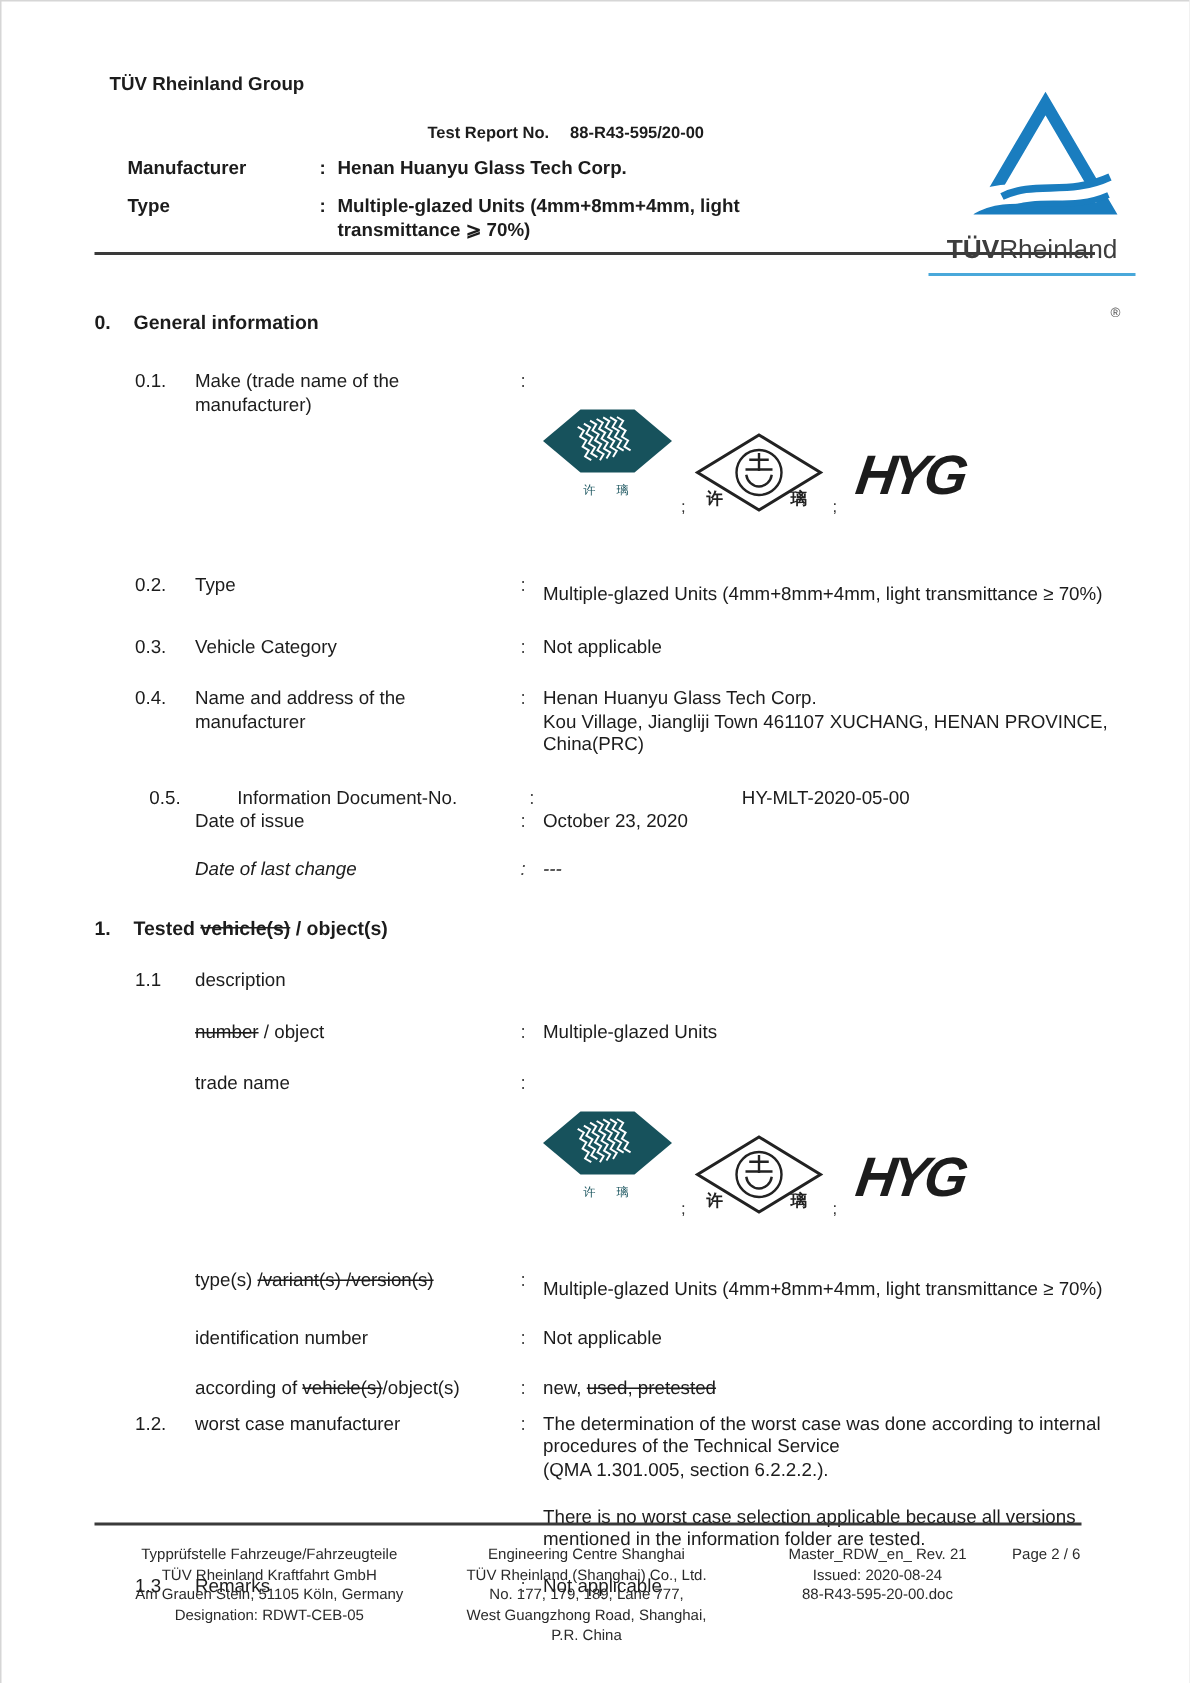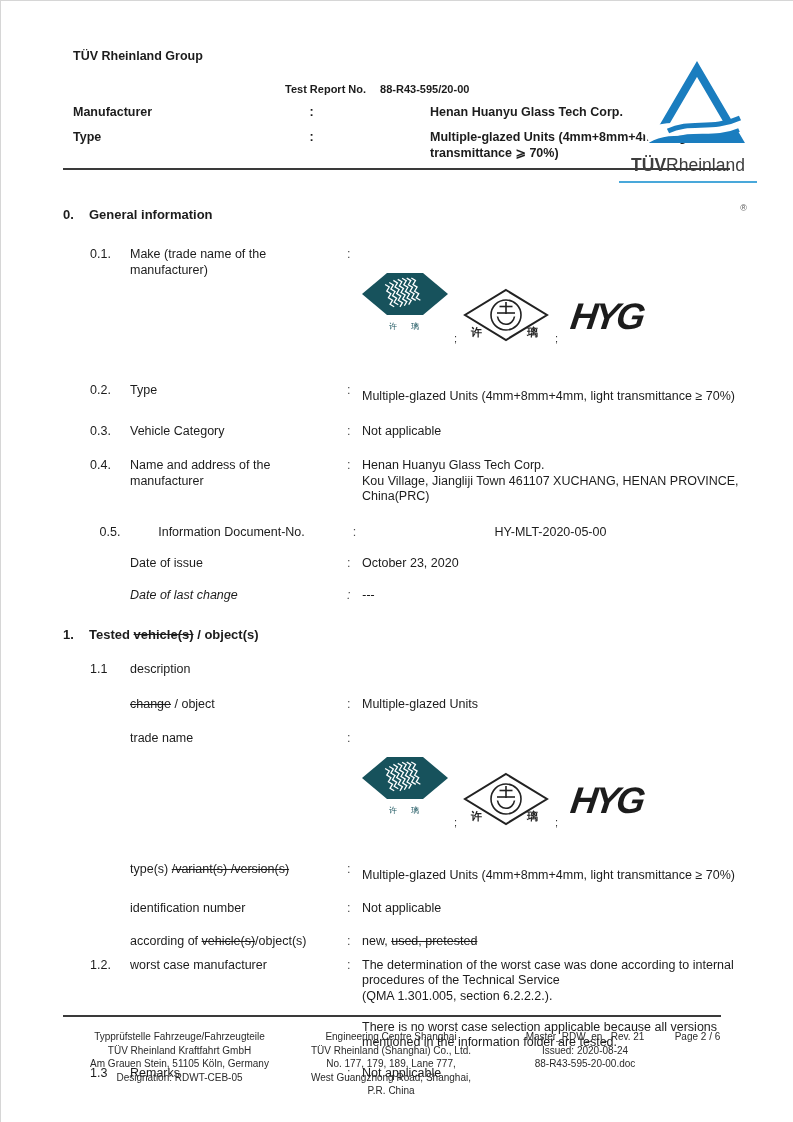--- a/index.html
+++ b/index.html
@@ -11,21 +11,21 @@
     font-family:"Liberation Sans",sans-serif;
     color:#1c1c1c;
     overflow:hidden;
     box-sizing:border-box;
   }
   .content{position:relative;padding:48px 63px 0 62px;}
   
   .hdr-group{margin-left:10px;font-weight:bold;font-size:12.5px;}
   .hdr-report{margin:20px 0 0 222px;font-weight:bold;font-size:11px;}
   .hdr-report .no{margin-left:14px;}
-  .hdr-row{display:flex;margin-left:10px;margin-top:9px;font-weight:bold;font-size:12.5px;line-height:16px;justify-content:space-between;}
+  .hdr-row{display:flex;margin-left:22px;margin-top:9px;font-weight:bold;font-size:12.5px;line-height:16px;}
   .hdr-row .lbl{width:128px;flex:none;}
   .hdr-row .col{width:12px;flex:none;}
   .hdr-row .val{width:300px;}
   .hdr-rule{margin-top:7px;height:2px;background:#3a3a3a;}
   
   .tuv{position:absolute;left:612px;top:60px;width:150px;text-align:center;}
   .tuv .mark{position:relative;display:inline-block;margin-left:18px;}
   .tuv .word{position:relative;font-size:17.5px;color:#3d3d3d;white-space:nowrap;margin-top:2px;}
   .tuv .word b{font-weight:bold;}
   .tuv .reg{position:absolute;right:16px;top:142px;font-size:9px;color:#555;}
@@ -150,21 +150,21 @@
 Kou Village, Jiangliji Town 461107 XUCHANG, HENAN PROVINCE, China(PRC)</span>
     </div>
 
     <div class="row" style="margin-top:20px;text-align:center;">
       <span class="num">0.5.</span>
       <span class="lab">Information Document-No.</span>
       <span class="colon">:</span>
       <span class="val">HY-MLT-2020-05-00</span>
     </div>
 
-    <div class="row" style="margin-top:16px;">
+    <div class="row" style="">
       <span class="num"></span>
       <span class="lab">Date of issue</span>
       <span class="colon">:</span>
       <span class="val">October 23, 2020</span>
     </div>
 
     <div class="row" style="margin-top:16px;font-style:italic;">
       <span class="num"></span>
       <span class="lab">Date of last change</span>
       <span class="colon">:</span>
@@ -177,21 +177,21 @@
 
     <div class="row" style="margin-top:20px;">
       <span class="num">1.1</span>
       <span class="lab">description</span>
       <span class="colon"></span>
       <span class="val"></span>
     </div>
 
     <div class="row" style="margin-top:19px;">
       <span class="num"></span>
-      <span class="lab"><span class="strike">change</span><span> / object</span></span>
+      <span class="lab"><span class="strike">number</span><span> / object</span></span>
       <span class="colon">:</span>
       <span class="val">Multiple-glazed Units</span>
     </div>
 
     <div class="row" style="margin-top:19px;">
       <span class="num"></span>
       <span class="lab">trade name</span>
       <span class="colon">:</span>
       <span class="val">
         <span class="logo-strip">

